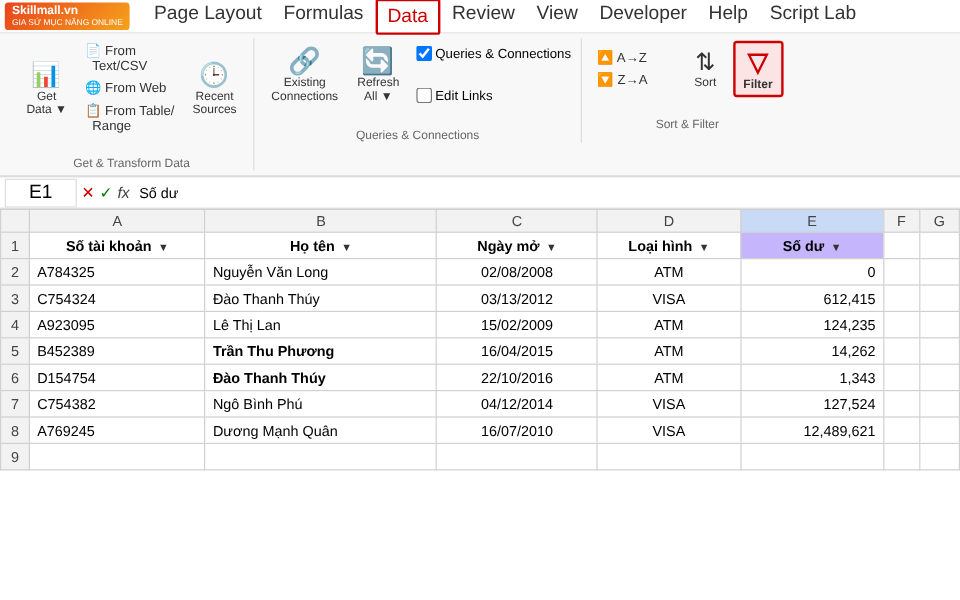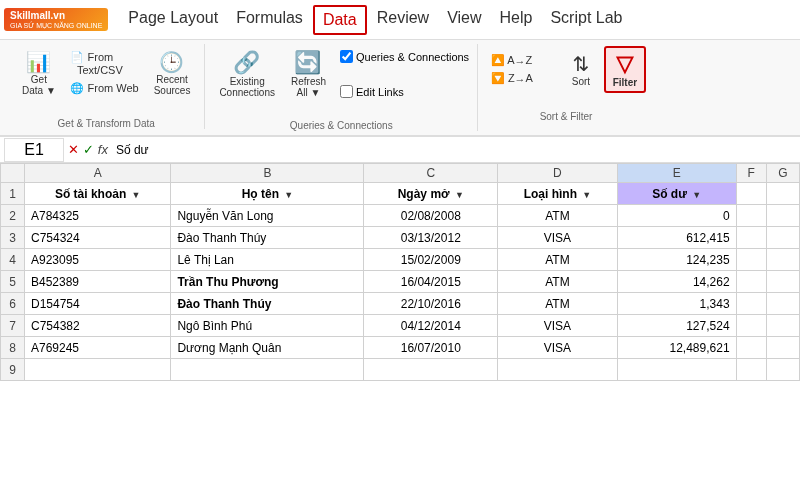--- a/index.html
+++ b/index.html
@@ -1,20 +1,20 @@
 <!DOCTYPE html>
 <html><head>
   <meta charset="utf-8">
   <style>
     * { box-sizing: border-box; margin: 0; padding: 0; }
     body { font-family: 'Segoe UI', Arial, sans-serif; font-size: 12px; background: #fff; overflow: hidden; width: 800px; height: 500px; }
 
     
     .menu-bar {
-      display: flex; align-items: center; height: 40px; background: #fff;
+      display: flex; align-items: center; height: 28px; background: #fff;
       border-bottom: 1px solid #ddd; padding: 0 4px;
     }
     .logo-area {
       display: flex; align-items: center; margin-right: 12px;
       background: linear-gradient(135deg, #e8441a, #f7a21c);
       padding: 2px 6px; border-radius: 3px;
     }
     .logo-text { color: #fff; font-weight: bold; font-size: 10px; line-height: 1.2; }
     .logo-sub { color: #fff; font-size: 7px; }
     .menu-items { display: flex; gap: 2px; }
@@ -116,39 +116,43 @@
       <div class="logo-text">Skillmall.vn</div>
       <div class="logo-sub">GIA SỨ MỤC NĂNG ONLINE</div>
     </div>
   </div>
   <div class="menu-items">
     <div class="menu-item">Page Layout</div>
     <div class="menu-item">Formulas</div>
     <div class="menu-item active">Data</div>
     <div class="menu-item">Review</div>
     <div class="menu-item">View</div>
+    <div class="menu-item">Developer</div>
     <div class="menu-item">Help</div>
     <div class="menu-item">Script Lab</div>
   </div>
 </div>
 
 <div class="ribbon">
 
   <div class="ribbon-group">
     <div class="ribbon-buttons">
       <div class="ribbon-btn">
         <span class="icon">📊</span>
         <span class="label">Get<br>Data ▼</span>
       </div>
       <div style="display:flex;flex-direction:column;gap:2px;">
         <div class="ribbon-small-btn">
           <span>📄 From<br>&nbsp;&nbsp;Text/CSV</span>
         </div>
         <div class="ribbon-small-btn">
           <span>🌐 From Web</span>
+        </div>
+        <div class="ribbon-small-btn">
+          <span>📋 From Table/<br>&nbsp;&nbsp;Range</span>
         </div>
       </div>
       <div class="ribbon-btn">
         <span class="icon">🕒</span>
         <span class="label">Recent<br>Sources</span>
       </div>
     </div>
     <div class="ribbon-group-label">Get &amp; Transform Data</div>
   </div>
 

